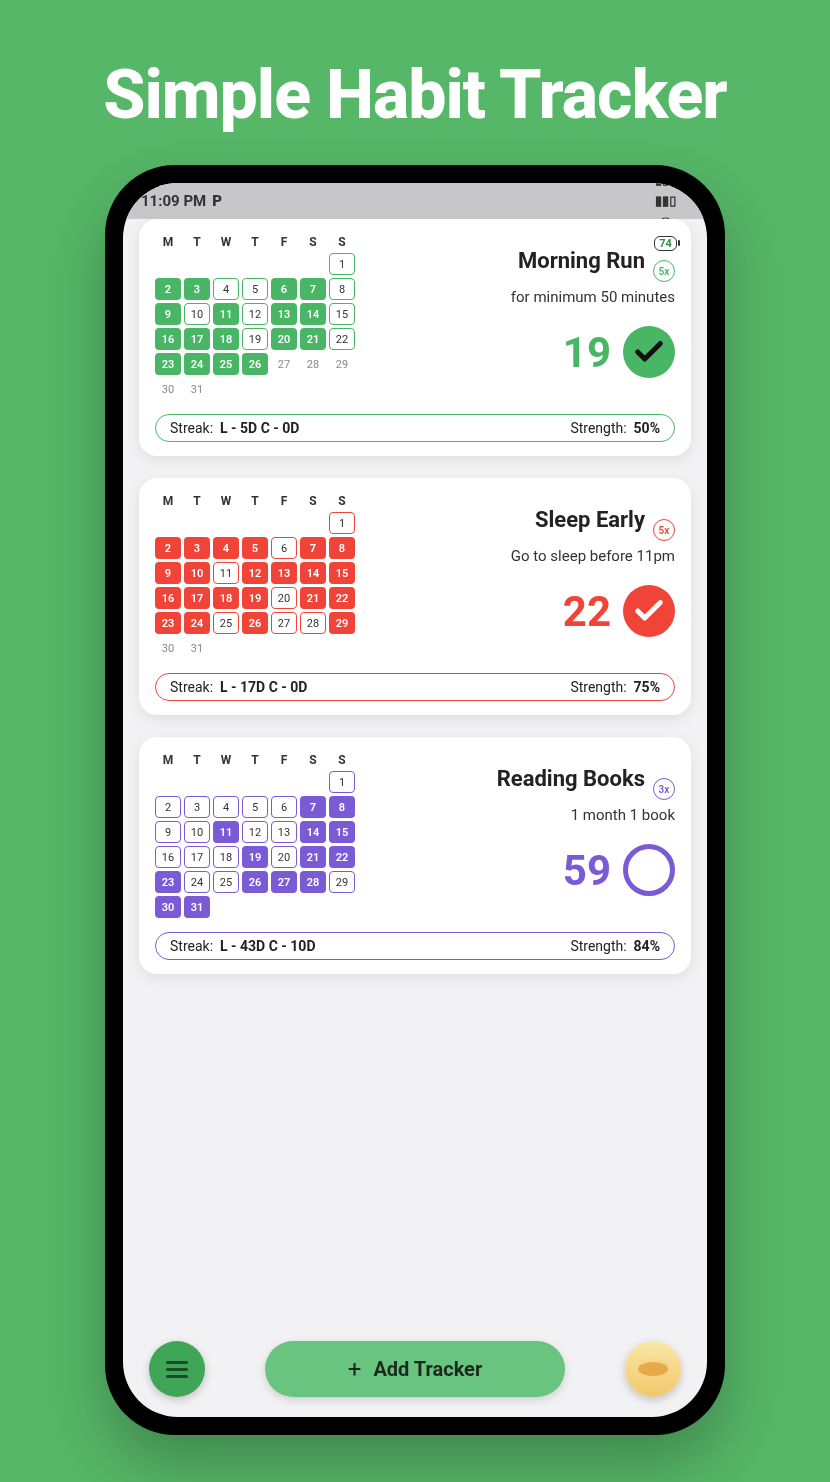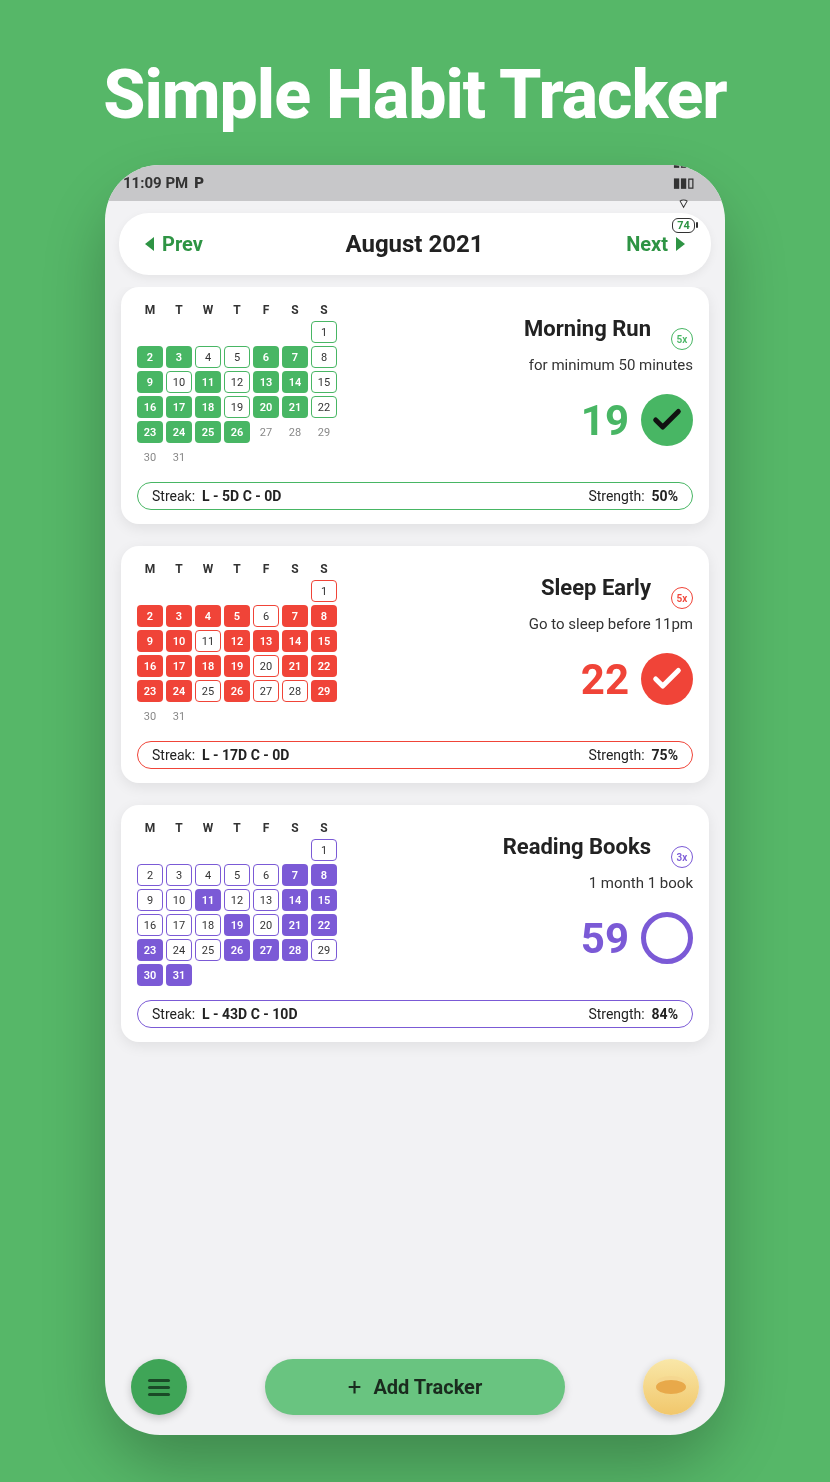--- a/index.html
+++ b/index.html
@@ -21,20 +21,21 @@
   }
   .phone-frame {
     position: absolute;
     left: 50%;
     top: 165px;
     transform: translateX(-50%);
     width: 620px;
     height: 1270px;
     background: #000;
     border-radius: 70px;
+    padding: 18px;
     box-shadow: 0 30px 60px rgba(0,0,0,0.25);
   }
   .notch {
     position: absolute;
     left: 50%;
     top: 28px;
     transform: translateX(-50%);
     display: flex;
     align-items: center;
     gap: 30px;
@@ -101,21 +102,21 @@
   .day {
     height:22px; font-size:11px; display:flex; align-items:center; justify-content:center;
     border-radius:4px; color:#333; background:#fff;
   }
   .day.empty { visibility:hidden;}
   .day.border { border:1px solid var(--c);}
   .day.fill { background: var(--c); color:#fff; font-weight:600;}
   .day.futr { color:#888;}
 
   .info { flex:1; text-align:right; padding-top:4px;}
-  .habit-row { display:flex; justify-content:flex-end; align-items:center; gap:20px;}
+  .habit-row { display:flex; justify-content:flex-end; align-items:center; gap:8px;}
   .habit-name { font-size:22px; font-weight:700; color:#222;}
   .freq-badge {
     width:22px; height:22px; border-radius:50%; border:1.5px solid var(--c);
     color:var(--c); font-size:10px; display:flex; align-items:center; justify-content:center; font-weight:600;margin-top:21px;
   }
   .habit-sub { font-size:15px; color:#333; margin-top:6px;}
   .count-row { display:flex; justify-content:flex-end; align-items:center; gap:12px; margin-top:20px;}
   .count-num { font-size:42px; font-weight:700; color:var(--c);}
   .check-circle {
     width:52px; height:52px; border-radius:50%; display:flex; align-items:center; justify-content:center; cursor:pointer;
@@ -178,31 +179,20 @@
         <span>0.0KB/s</span>
         <span>✱</span>
         <span>▮▮▯</span>
         <span>▮▮▯</span>
         <span>⌔</span>
         <span class="bat">74</span>
         <span>⚡</span>
       </div>
     </div>
 
-    <div class="month-nav">
-      <div class="nav-btn">
-        <span class="tri-l"></span>
-        <span>Prev</span>
-      </div>
-      <div class="month-title">August 2021</div>
-      <div class="nav-btn">
-        <span>Next</span>
-        <span class="tri-r"></span>
-      </div>
-    </div>
 
     <div class="cards" id="cards">
         <div class="card" style="--c: #48b664;">
           <div class="card-body">
             <div class="cal">
               <div class="dow">
                 <span>M</span>
                 <span>T</span>
                 <span>W</span>
                 <span>T</span>

